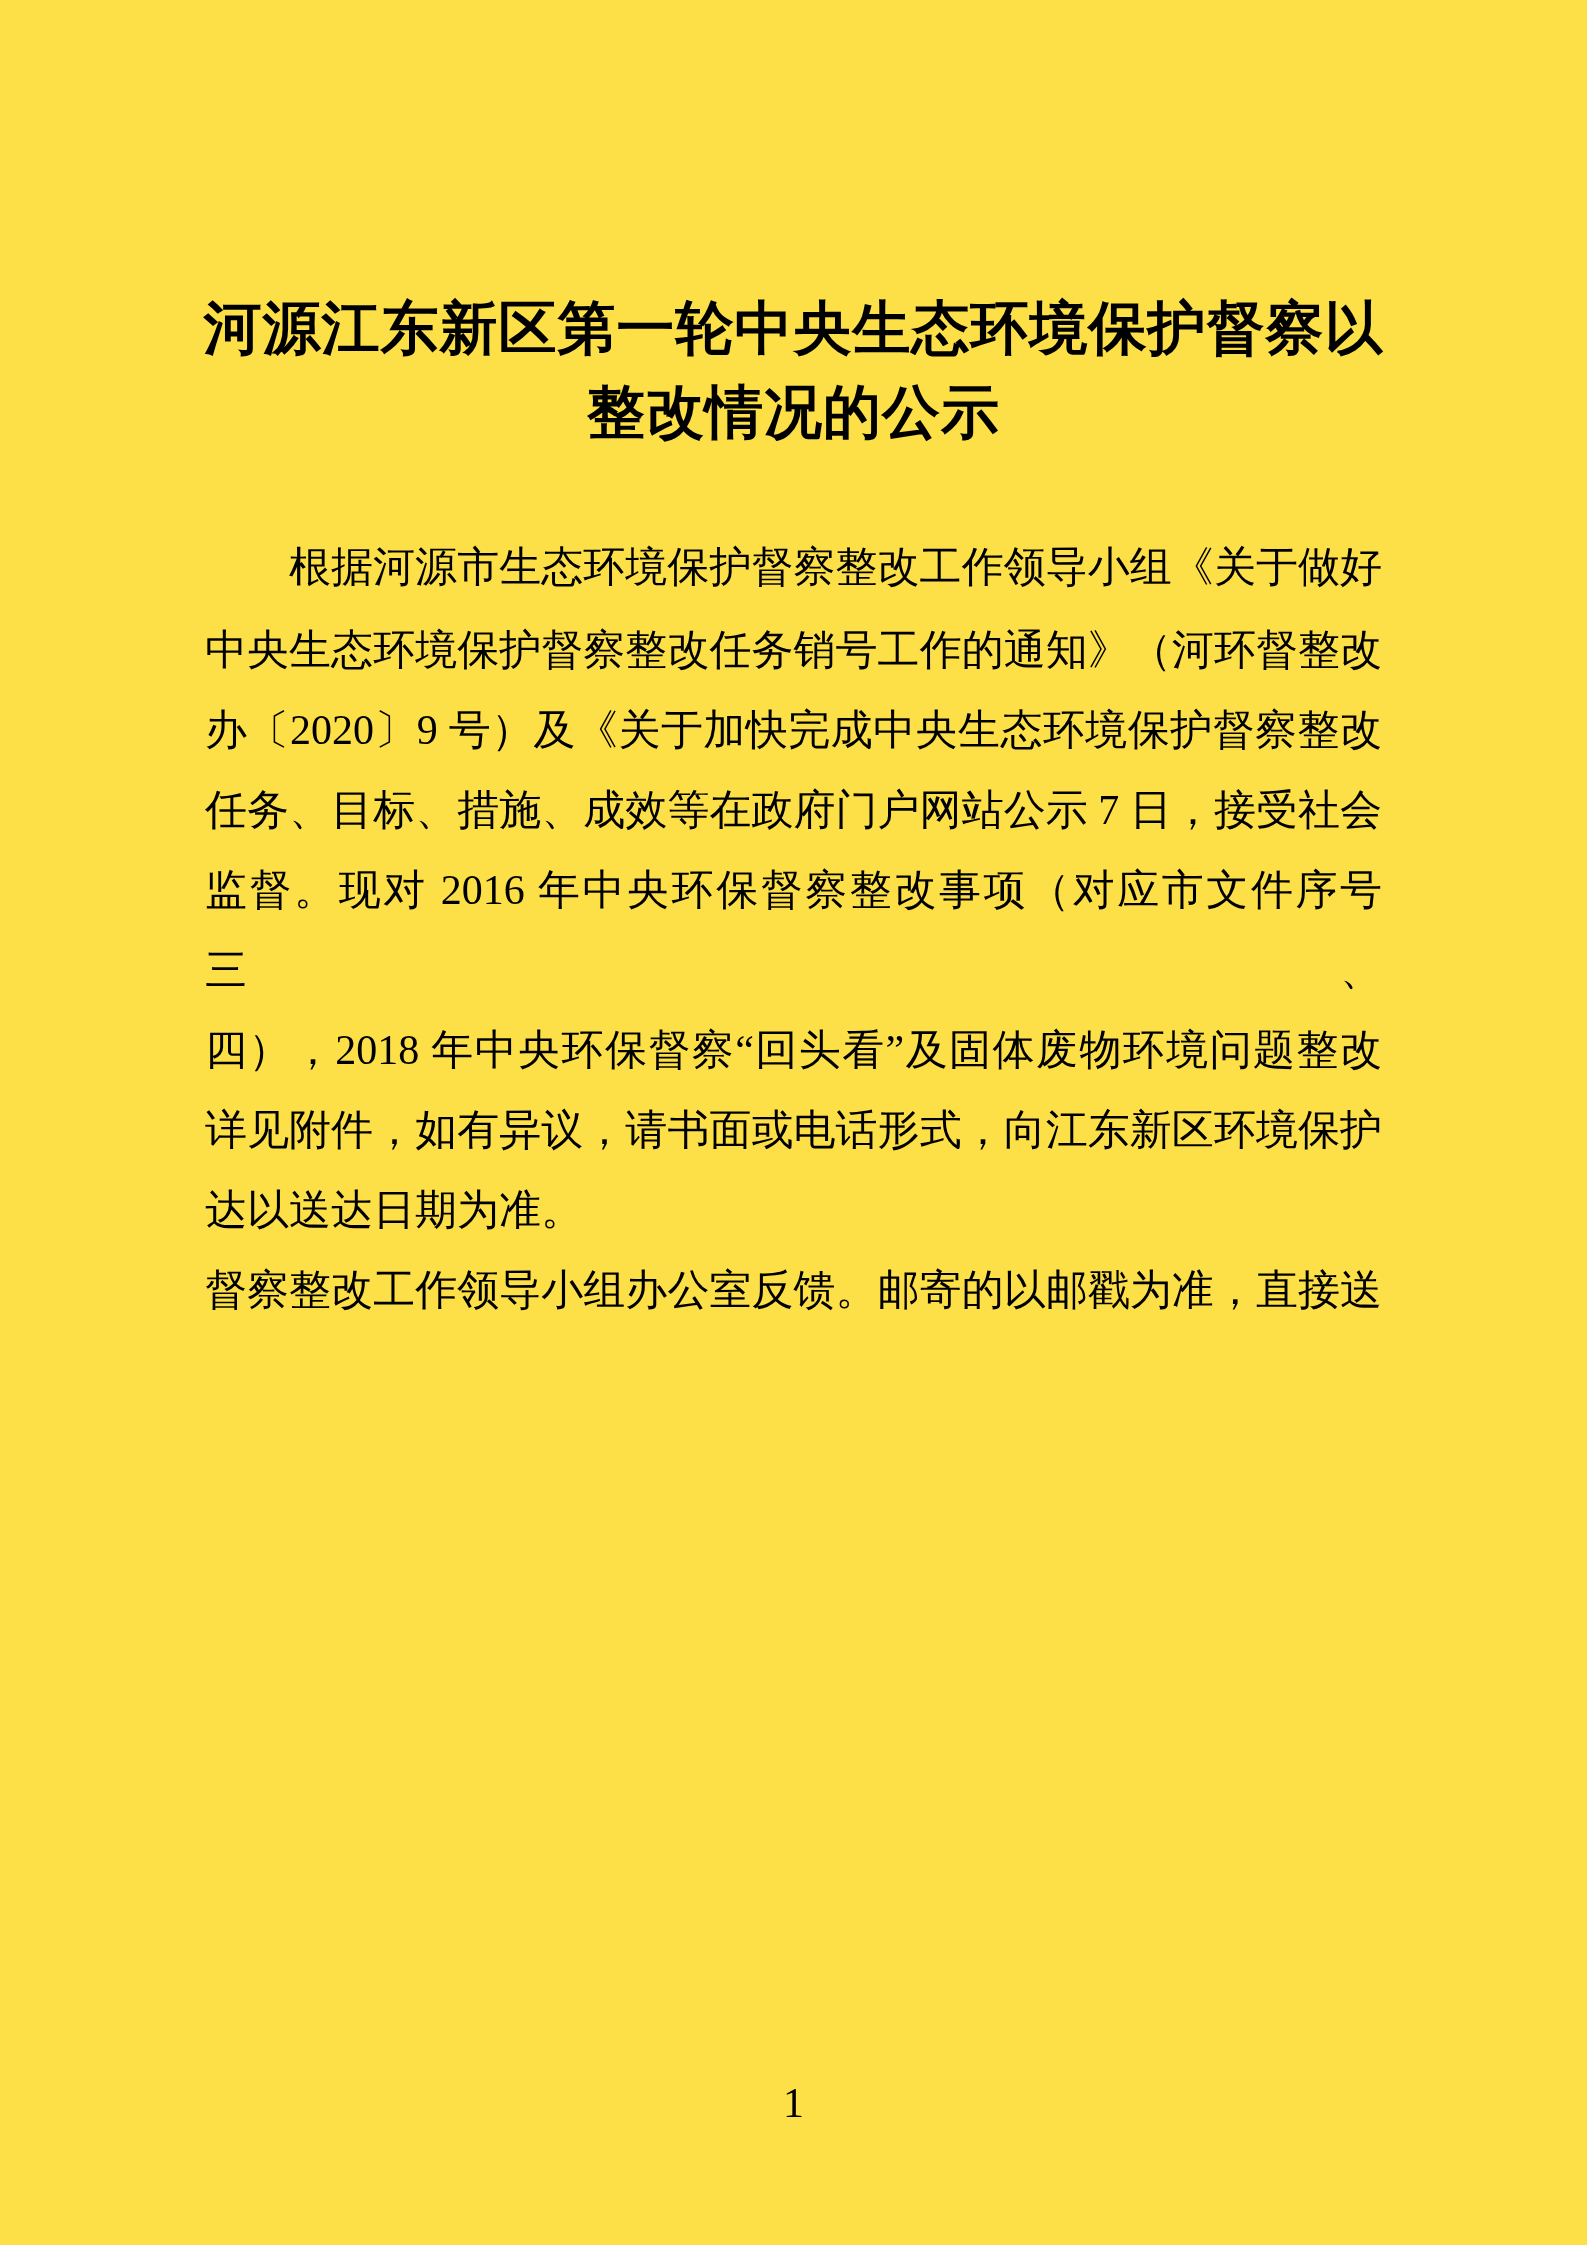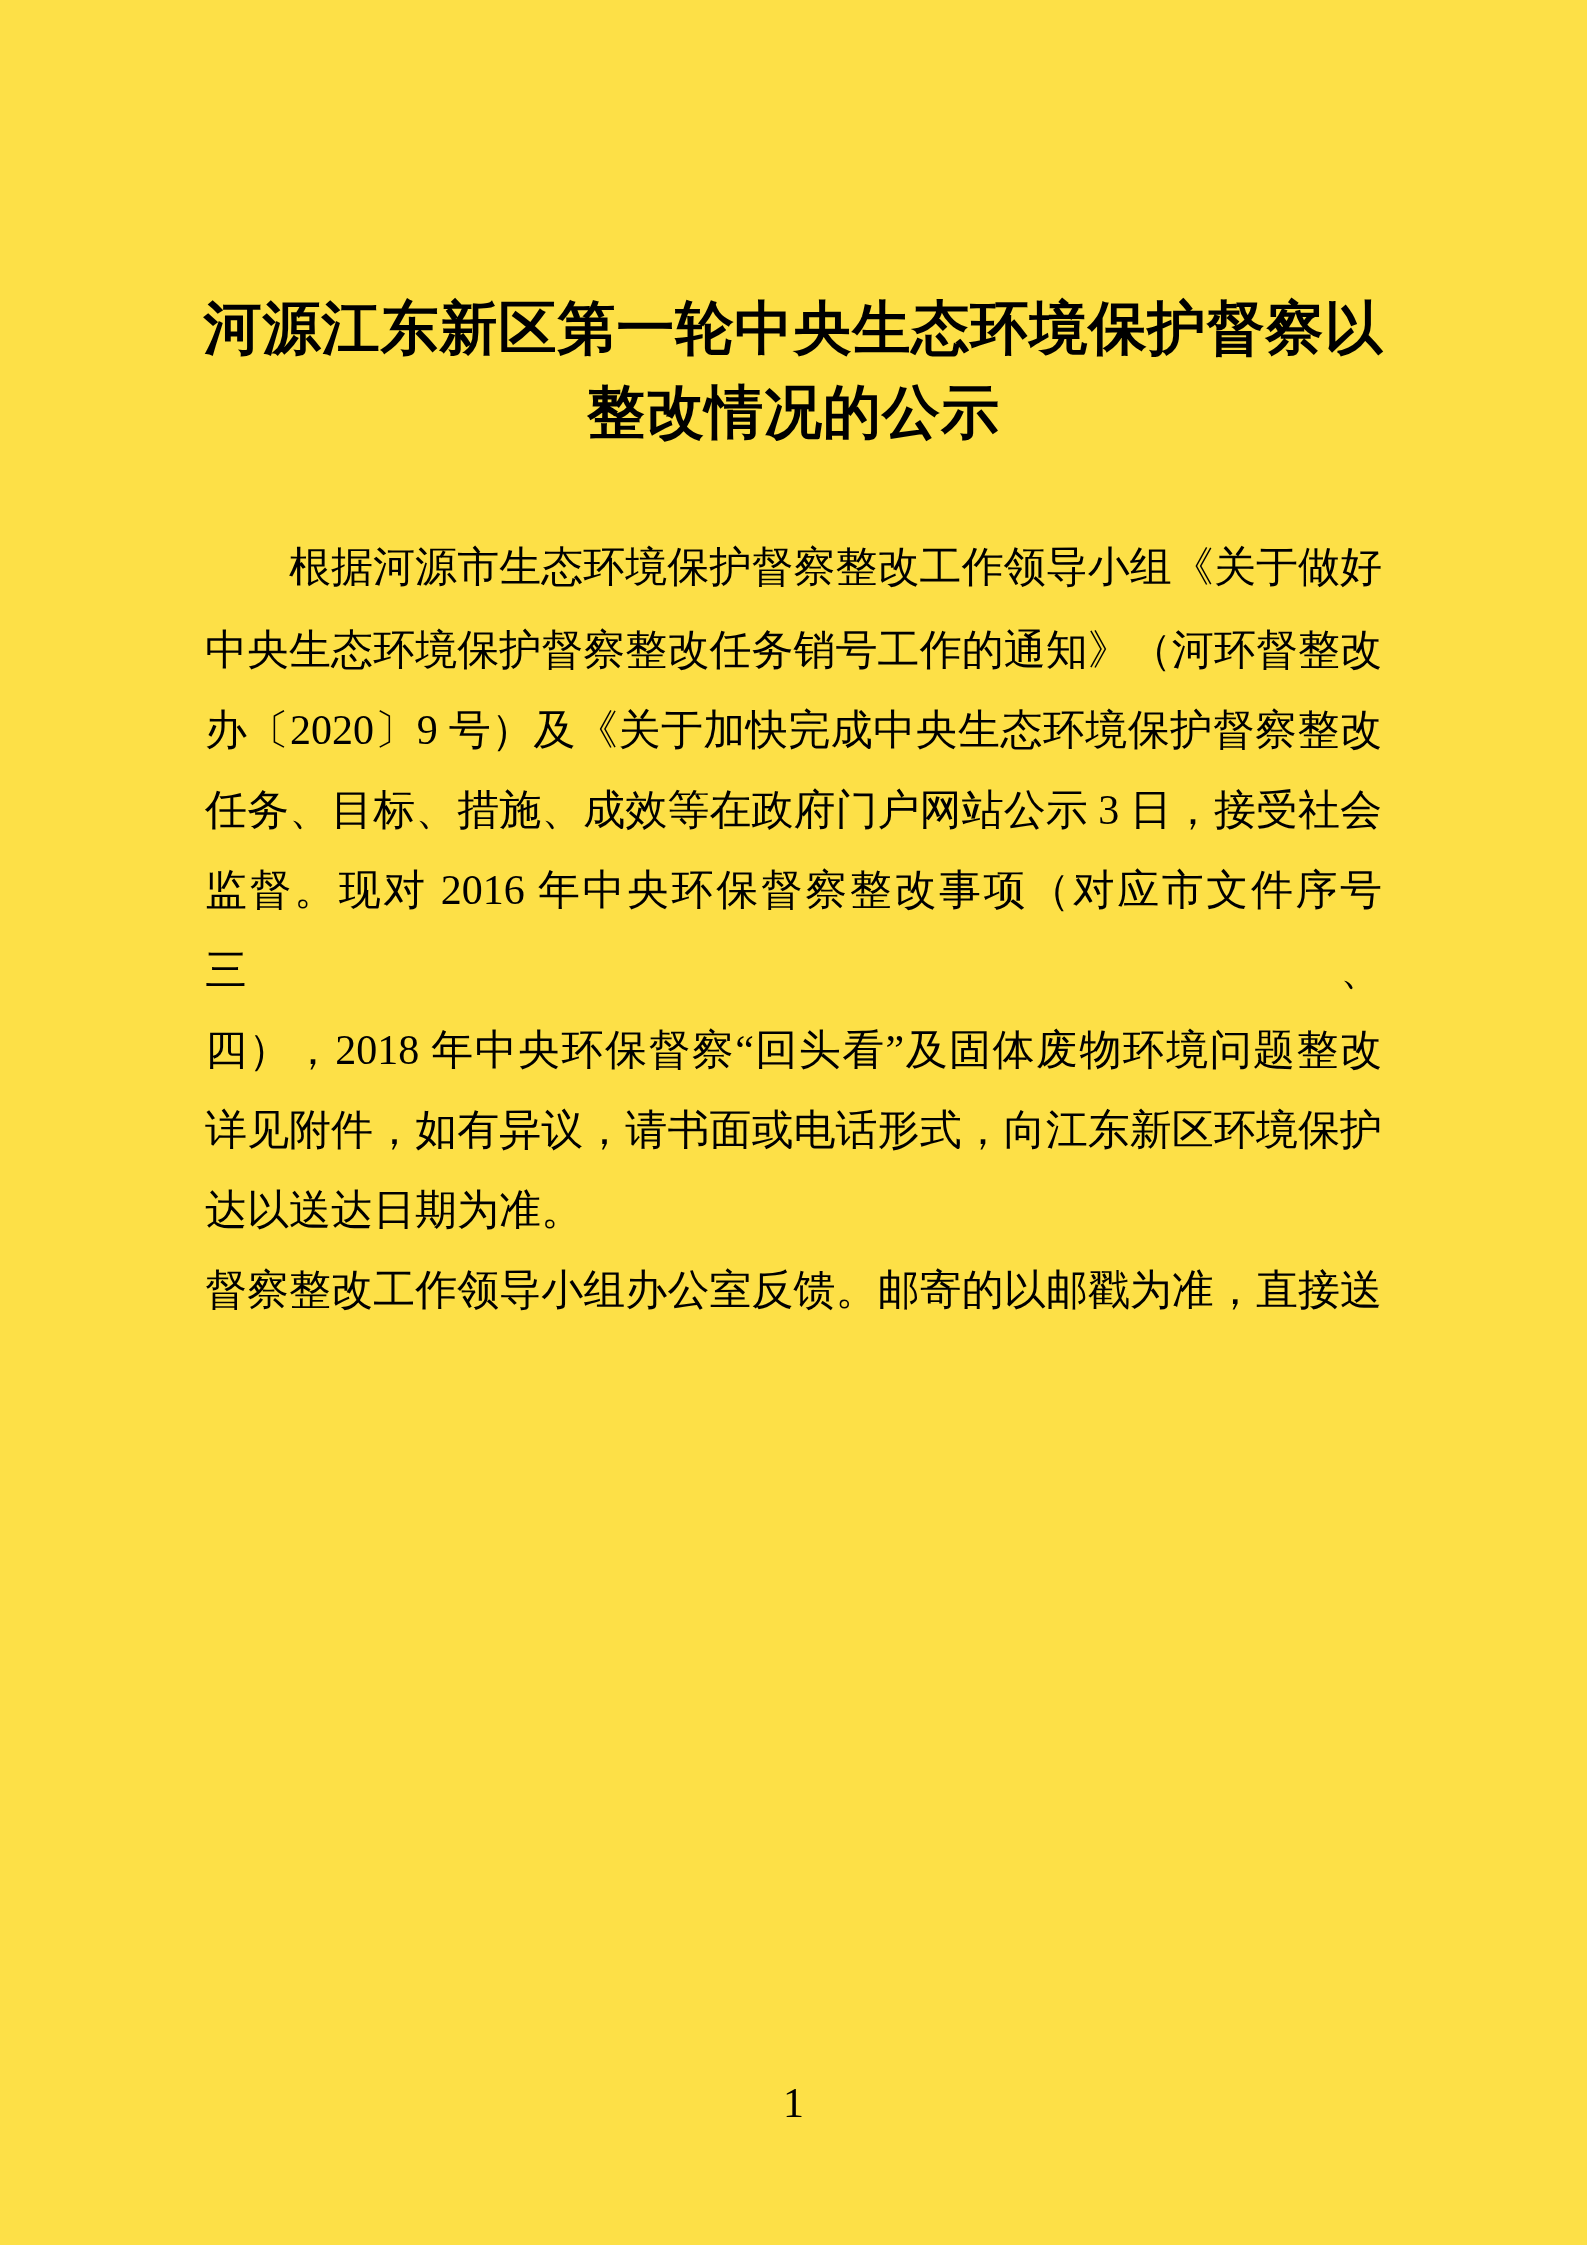--- a/index.html
+++ b/index.html
@@ -69,21 +69,21 @@
     <div class="title-line">河源江东新区第一轮中央生态环境保护督察以</div>
     <div class="title-line">整改情况的公示</div>
   </div>
 
   <div class="doc-body">
 
     <div class="paragraph">
       <div class="text-line stretch indent">根据河源市生态环境保护督察整改工作领导小组《关于做好</div>
       <div class="text-line stretch">中央生态环境保护督察整改任务销号工作的通知》（河环督整改</div>
       <div class="text-line stretch">办〔2020〕9 号）及《关于加快完成中央生态环境保护督察整改</div>
-      <div class="text-line stretch">任务、目标、措施、成效等在政府门户网站公示 3 日，接受社会</div>
+      <div class="text-line stretch">任务、目标、措施、成效等在政府门户网站公示 7 日，接受社会</div>
       <div class="text-line stretch">监督。现对 2016 年中央环保督察整改事项（对应市文件序号三、</div>
       <div class="text-line stretch">四），2018 年中央环保督察“回头看”及固体废物环境问题整改</div>
       <div class="text-line stretch">详见附件，如有异议，请书面或电话形式，向江东新区环境保护</div>
       <div class="text-line">达以送达日期为准。</div>
       <div class="text-line stretch">督察整改工作领导小组办公室反馈。邮寄的以邮戳为准，直接送</div>
     </div>
 
 
   </div>
 

